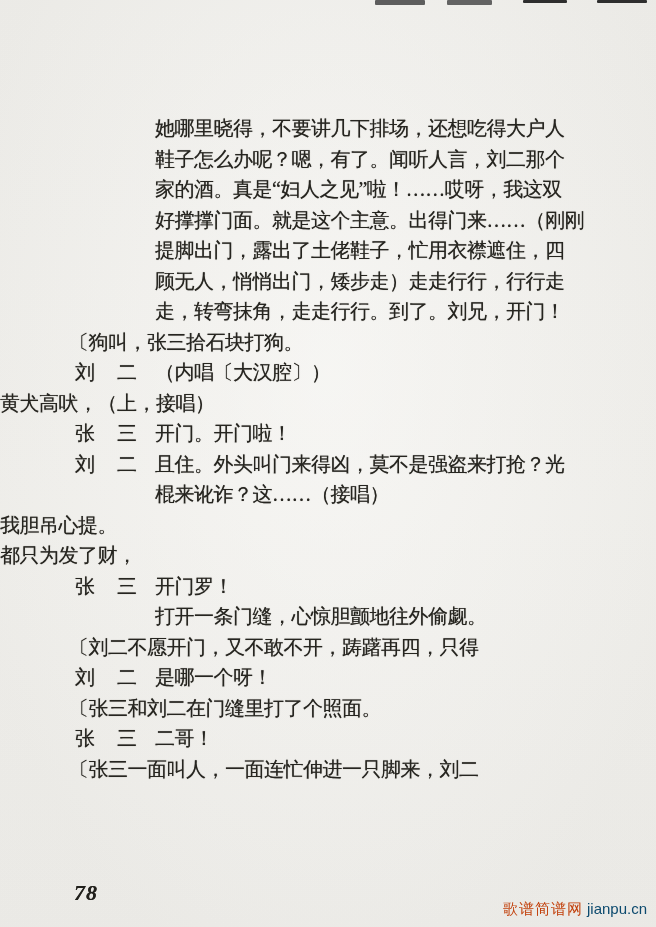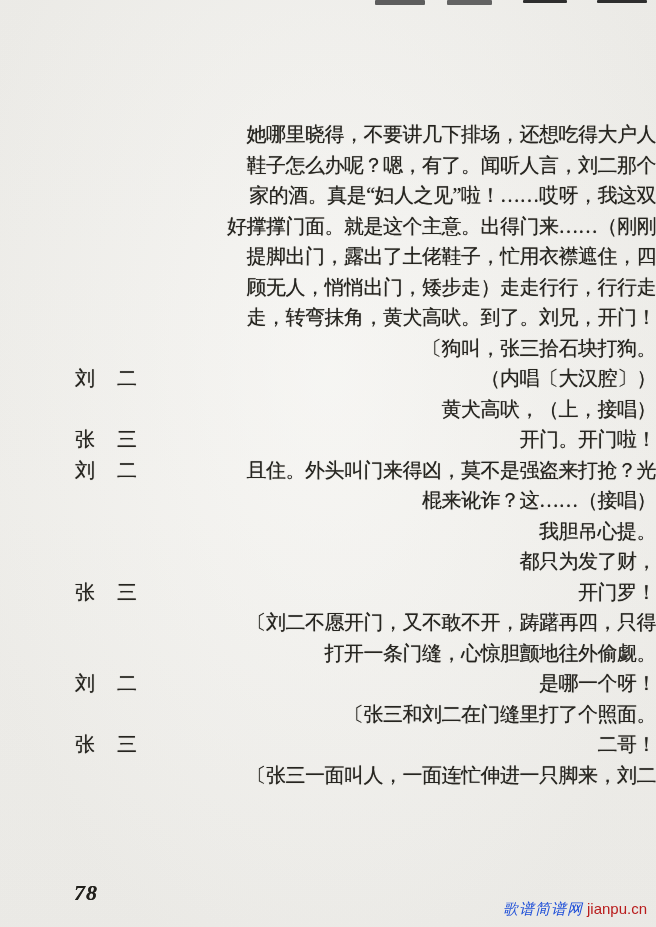--- a/index.html
+++ b/index.html
@@ -24,23 +24,22 @@
   
   .header-mark {
     position: absolute;
     top: 0;
     border-radius: 1px;
   }
   
   .script-block {
     position: absolute;
     left: 0;
-    top: 119px;
+    top: 113px;
     width: 656px;
-    text-align: right;
   }
   .line {
     position: relative;
     height: 30.5px;
     line-height: 30.5px;
     font-size: 20px;
     letter-spacing: -0.5px;
     white-space: nowrap;
     color: #262520;
     text-shadow: 0 0 0.7px rgba(50,47,40,0.75);
@@ -97,37 +96,37 @@
       <div class="header-mark" style="left: 597px; width: 50px; height: 3px; background: rgb(46, 46, 46);"></div>
     </div>
 
   <div class="script-block" id="script-block">
       <div class="line cont"><span class="txt">她哪里晓得，不要讲几下排场，还想吃得大户人</span></div>
       <div class="line cont"><span class="txt">鞋子怎么办呢？嗯，有了。闻听人言，刘二那个</span></div>
       <div class="line cont"><span class="txt">家的酒。真是“妇人之见”啦！……哎呀，我这双</span></div>
       <div class="line cont"><span class="txt">好撑撑门面。就是这个主意。出得门来……（刚刚</span></div>
       <div class="line cont"><span class="txt">提脚出门，露出了土佬鞋子，忙用衣襟遮住，四</span></div>
       <div class="line cont"><span class="txt">顾无人，悄悄出门，矮步走）走走行行，行行走</span></div>
-      <div class="line cont"><span class="txt">走，转弯抹角，黄犬高吠。到了。刘兄，开门！</span></div>
+      <div class="line cont"><span class="txt">走，转弯抹角，走走行行。到了。刘兄，开门！</span></div>
       <div class="line stage"><span class="txt">〔狗叫，张三拾石块打狗。</span></div>
       <div class="line speaker"><span class="s1">刘</span><span class="s2">二</span><span class="txt">（内唱〔大汉腔〕）</span></div>
       <div class="line verse"><span class="txt">黄犬高吠，（上，接唱）</span></div>
       <div class="line speaker"><span class="s1">张</span><span class="s2">三</span><span class="txt">开门。开门啦！</span></div>
       <div class="line speaker"><span class="s1">刘</span><span class="s2">二</span><span class="txt">且住。外头叫门来得凶，莫不是强盗来打抢？光</span></div>
       <div class="line cont"><span class="txt">棍来讹诈？这……（接唱）</span></div>
       <div class="line verse"><span class="txt">我胆吊心提。</span></div>
       <div class="line verse"><span class="txt">都只为发了财，</span></div>
       <div class="line speaker"><span class="s1">张</span><span class="s2">三</span><span class="txt">开门罗！</span></div>
+      <div class="line cont"><span class="txt">打开一条门缝，心惊胆颤地往外偷觑。</span></div>
       <div class="line stage"><span class="txt">〔刘二不愿开门，又不敢不开，踌躇再四，只得</span></div>
-      <div class="line cont"><span class="txt">打开一条门缝，心惊胆颤地往外偷觑。</span></div>
       <div class="line speaker"><span class="s1">刘</span><span class="s2">二</span><span class="txt">是哪一个呀！</span></div>
       <div class="line stage"><span class="txt">〔张三和刘二在门缝里打了个照面。</span></div>
       <div class="line speaker"><span class="s1">张</span><span class="s2">三</span><span class="txt">二哥！</span></div>
       <div class="line stage"><span class="txt">〔张三一面叫人，一面连忙伸进一只脚来，刘二</span></div>
     </div>
 
   <div class="page-number">78</div>
 
   <div class="watermark">
-    <span class="wm-name" style="color: #1d4ed8; font-style: italic;">歌谱简谱网</span><span class="wm-url" style="color: #b91c1c;">jianpu.cn</span>
+    <span class="wm-name" style="color: #c2410c;">歌谱简谱网</span><span class="wm-url" style="color: #0c4a6e;">jianpu.cn</span>
   </div>
 
 </div>
 
 </body></html>

